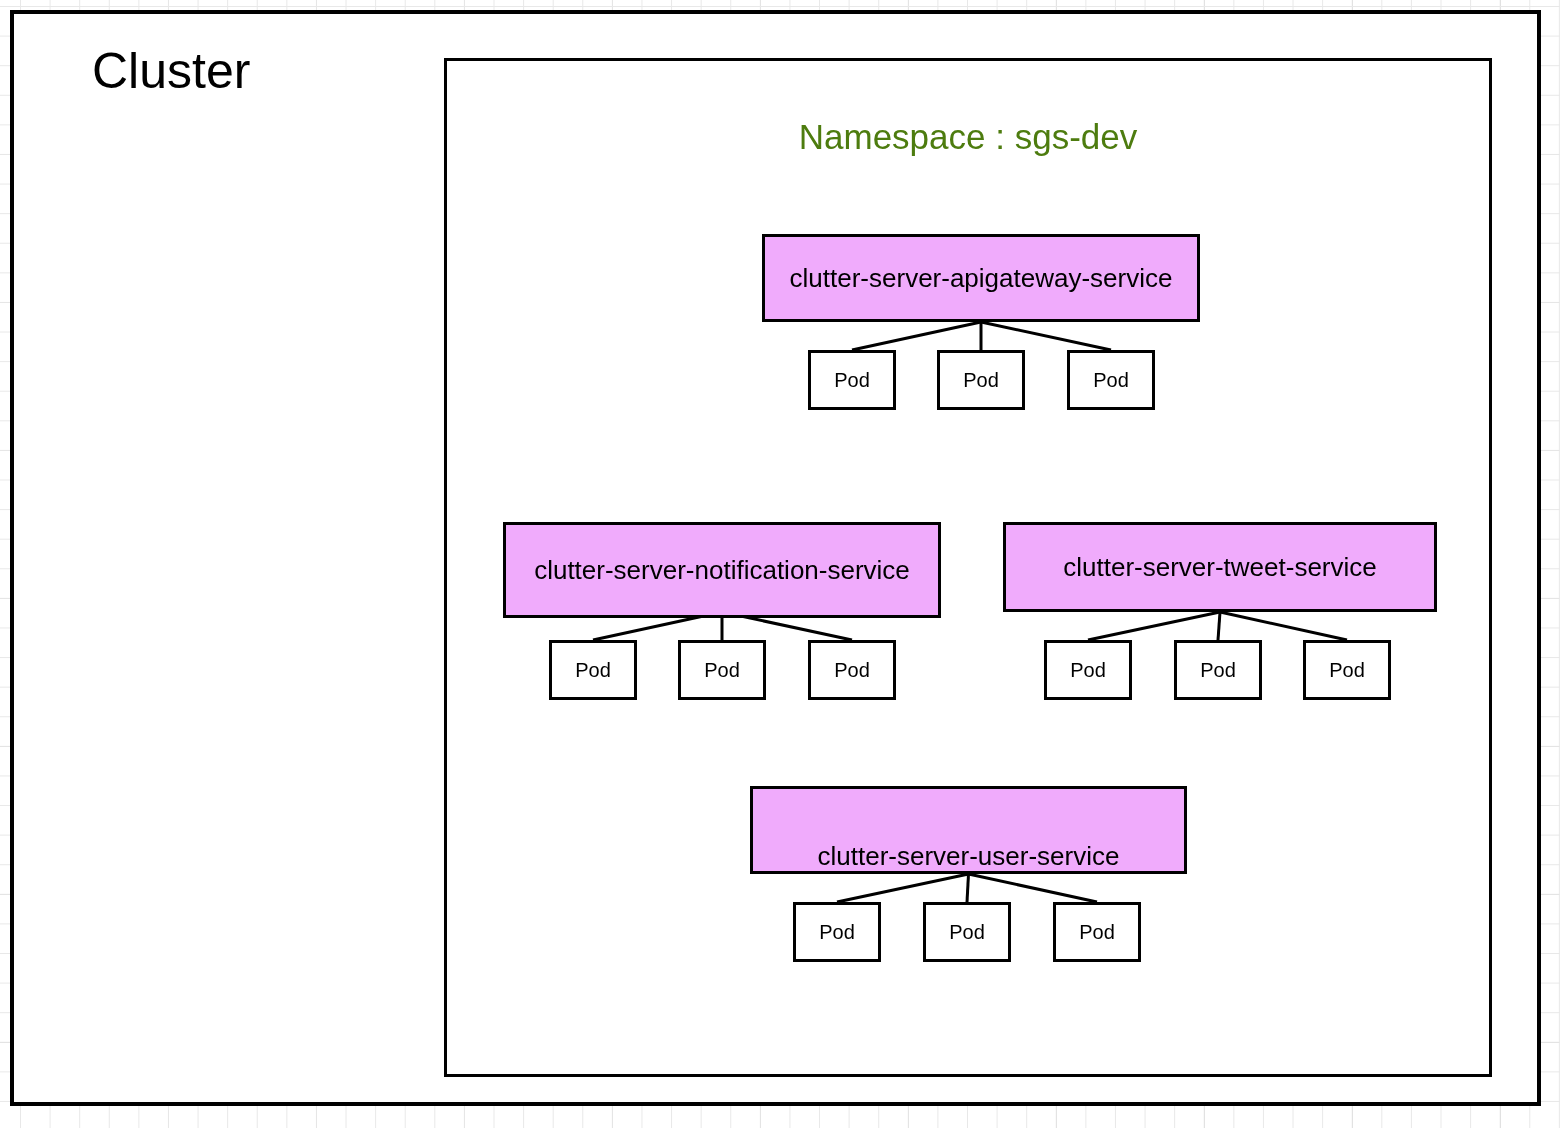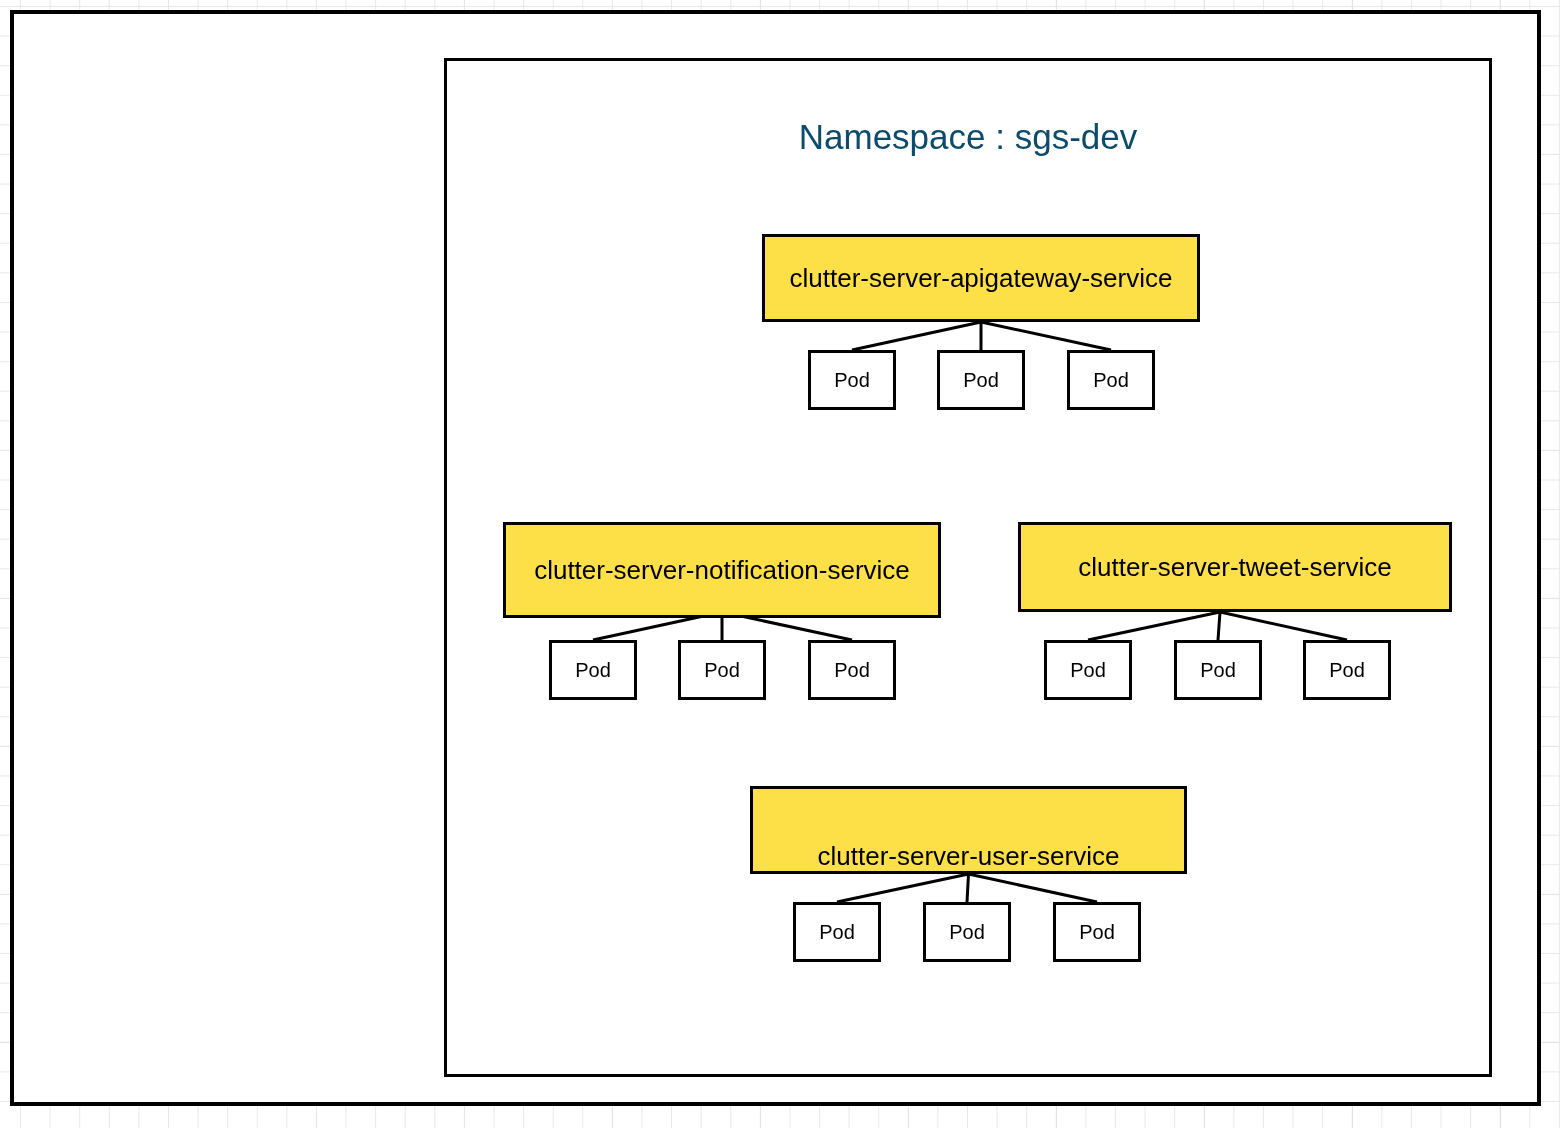--- a/index.html
+++ b/index.html
@@ -58,28 +58,28 @@
     background: #ffffff;
     box-sizing: border-box;
   }
   #namespace-title {
     position: absolute;
     left: 0; top: 55px;
     width: 100%;
     text-align: center;
     font-size: 35px;
     line-height: 42px;
-    color: #0c4a6e;
+    color: #4d7c0f;
     white-space: nowrap;
   }
   
   .svc-box {
     position: absolute;
     border: 3px solid #000000;
-    background: #fde047;
+    background: #f0abfc;
     box-sizing: border-box;
     display: flex;
     align-items: center;
     justify-content: center;
     color: #000000;
     font-size: 26px;
     line-height: 30px;
     white-space: nowrap;
     z-index: 3;
   }
@@ -109,20 +109,21 @@
 </style>
 </head>
 <body>
 
 <div id="canvas">
 
   <div id="grid"></div>
 
   <div id="cluster-frame"></div>
 
+  <div id="cluster-label">Cluster</div>
 
   <div id="namespace-frame">
     <div id="namespace-title">Namespace : sgs-dev</div>
   </div>
 
   <svg id="connectors" viewBox="0 0 1560 1128" xmlns="http://www.w3.org/2000/svg">
       <line x1="981" y1="322" x2="852" y2="350"></line>
       <line x1="981" y1="322" x2="981" y2="350"></line>
       <line x1="981" y1="322" x2="1111" y2="350"></line>
       <line x1="722" y1="612" x2="593" y2="640"></line>
@@ -154,21 +155,21 @@
       </div>
       <div class="pod-box" style="left: 549px; top: 640px; width: 88px; height: 60px;">
         <span>Pod</span>
       </div>
       <div class="pod-box" style="left: 678px; top: 640px; width: 88px; height: 60px;">
         <span>Pod</span>
       </div>
       <div class="pod-box" style="left: 808px; top: 640px; width: 88px; height: 60px;">
         <span>Pod</span>
       </div>
-      <div class="svc-box" style="left: 1003px; top: 522px; width: 434px; height: 90px; margin-left: 15px;">
+      <div class="svc-box" style="left: 1003px; top: 522px; width: 434px; height: 90px;">
         <span>clutter-server-tweet-service</span>
       </div>
       <div class="pod-box" style="left: 1044px; top: 640px; width: 88px; height: 60px;">
         <span>Pod</span>
       </div>
       <div class="pod-box" style="left: 1174px; top: 640px; width: 88px; height: 60px;">
         <span>Pod</span>
       </div>
       <div class="pod-box" style="left: 1303px; top: 640px; width: 88px; height: 60px;">
         <span>Pod</span>

